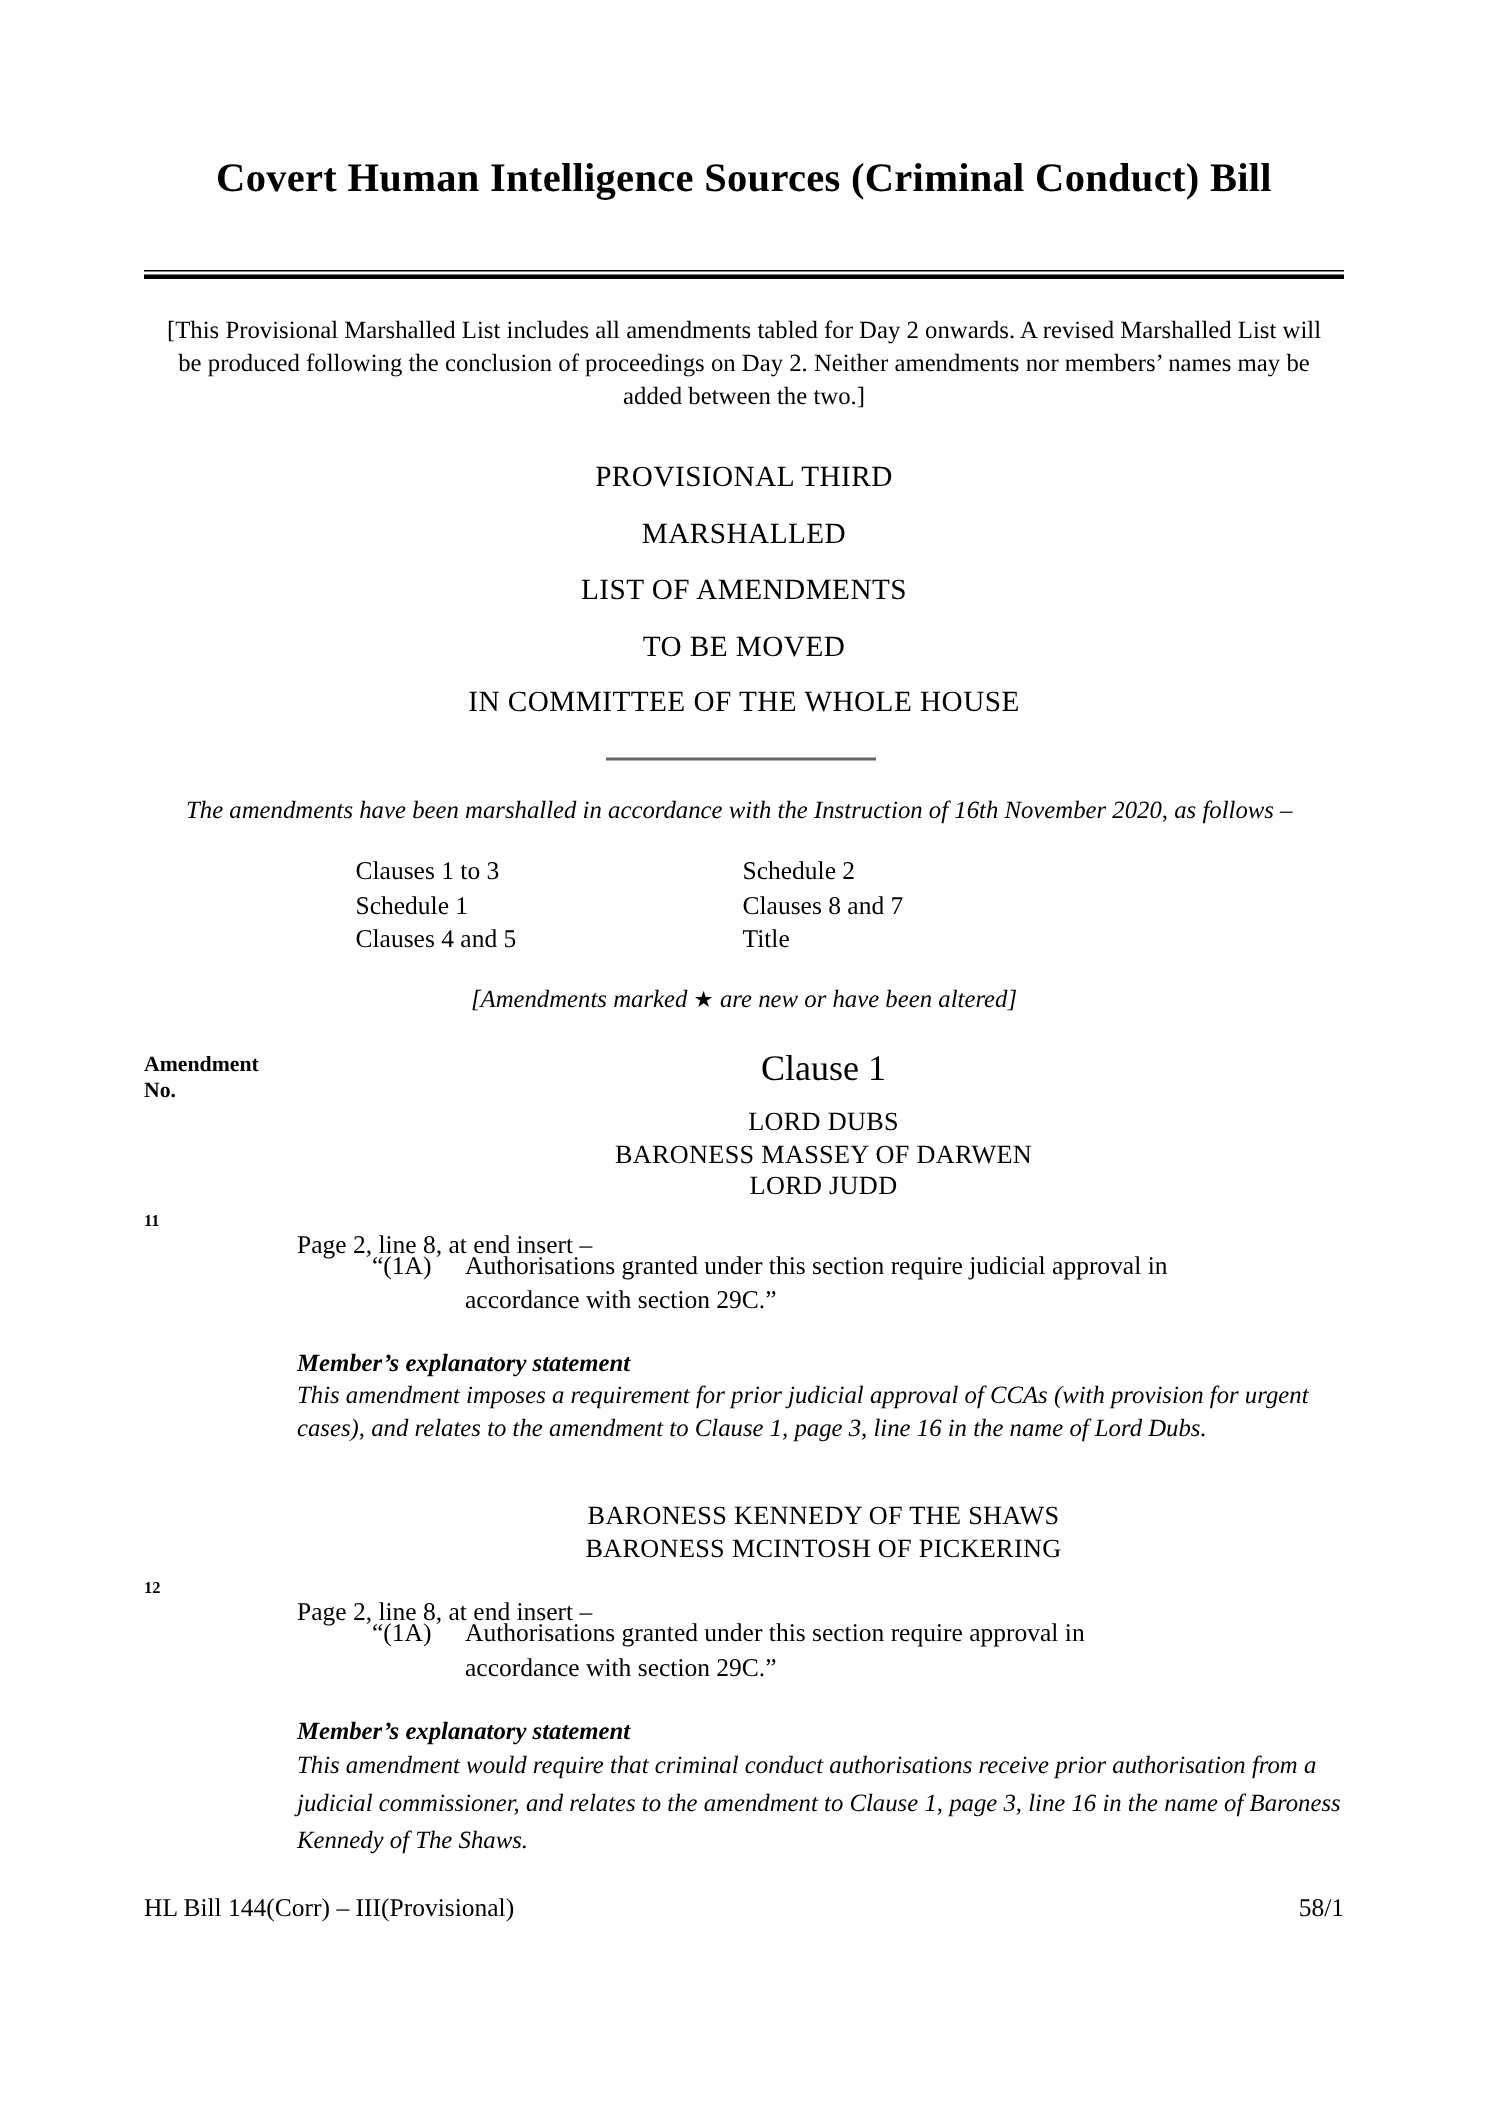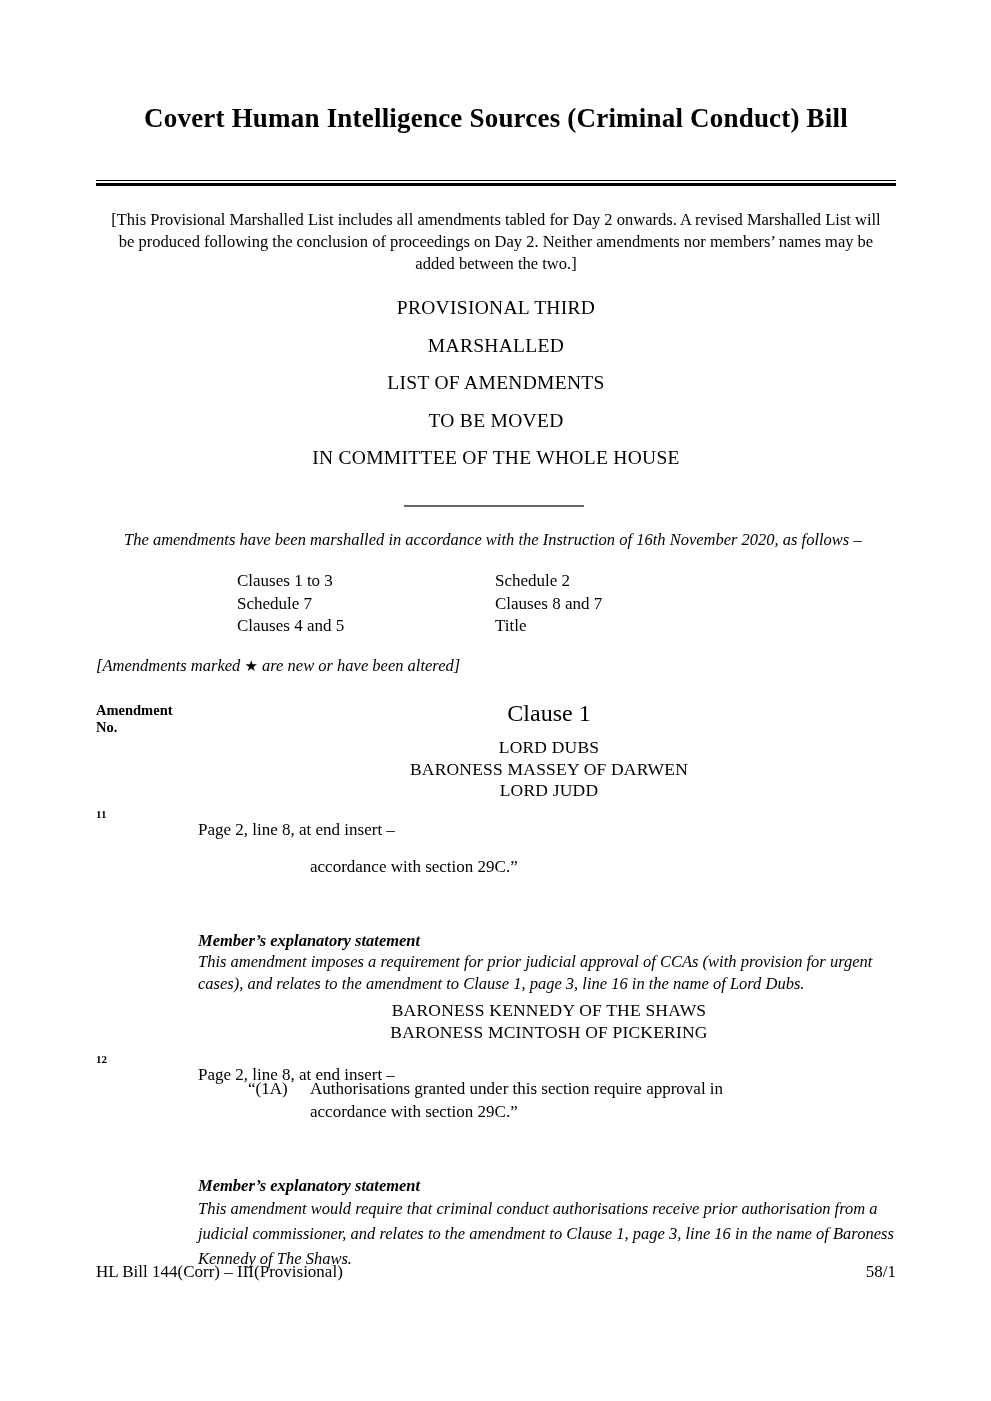--- a/index.html
+++ b/index.html
@@ -64,21 +64,21 @@
     width: 772px;
     text-align: center;
     font-size: 16.5px;
     line-height: 22px;
   }
 
   
   .heading-stack {
     position: absolute;
     left: 96px;
-    top: 289px;
+    top: 300px;
     width: 800px;
     text-align: center;
   }
   .heading-stack .hl {
     font-size: 19.5px;
     line-height: 37.5px;
     letter-spacing: 0.3px;
   }
 
   
@@ -118,21 +118,21 @@
   }
   .clause-cols .c1 { width: 258px; }
   .clause-cols .c2 { width: 262px; }
 
   
   .star-note {
     position: absolute;
     left: 96px;
     top: 656px;
     width: 800px;
-    text-align: left;
+    text-align: center;
     font-size: 16.5px;
     font-style: italic;
     font-family: Liberation Serif, serif;
   }
   .star-note .star {
     font-style: normal;
     font-size: 15px;
   }
 
   
@@ -207,21 +207,20 @@
     display: inline-block;
     width: 62px;
     text-indent: 0;
   }
 
   
   .explanatory {
     position: absolute;
     left: 198px;
     width: 702px;
-    margin-top: 32px;
   }
   #explanatory-11 { top: 898px; }
   #explanatory-12 { top: 1143px; }
 
   .explanatory .es-title {
     font-size: 16.5px;
     font-weight: bold;
     font-style: italic;
     line-height: 21px;
   }
@@ -273,21 +272,21 @@
   <div class="sep-rule"></div>
 
   <div class="instruction">The amendments have been marshalled in accordance with the Instruction of 16th November 2020, as follows –</div>
 
   <div class="clause-cols">
     <div class="col-row">
       <div class="c1">Clauses 1 to 3</div>
       <div class="c2">Schedule 2</div>
     </div>
     <div class="col-row">
-      <div class="c1">Schedule 7</div>
+      <div class="c1">Schedule 1</div>
       <div class="c2">Clauses 8 and 7</div>
     </div>
     <div class="col-row">
       <div class="c1">Clauses 4 and 5</div>
       <div class="c2">Title</div>
     </div>
   </div>
 
   <div class="star-note"><span>[</span><span>Amendments marked </span><span class="star">★</span><span> are new or have been altered</span><span>]</span></div>
 
@@ -299,20 +298,21 @@
   <div class="clause-heading">Clause 1</div>
 
   <div class="sponsors" id="sponsors-1">
     <div>LORD DUBS</div>
     <div>BARONESS MASSEY OF DARWEN</div>
     <div>LORD JUDD</div>
   </div>
 
   <div class="amend-num" id="amend-num-11">11</div>
   <div class="amend-lead" id="amend-lead-11">Page 2, line 8, at end insert –</div>
+  <div class="amend-quote" id="amend-quote-11"><span class="qnum">“(1A)</span><span>Authorisations granted under this section require judicial approval in</span></div>
   <div class="amend-quote" style="top:855px; text-align:left;"><span class="qnum"></span><span>accordance with section 29C.”</span></div>
 
   <div class="explanatory" id="explanatory-11">
     <div class="es-title">Member’s explanatory statement</div>
     <div class="es-body">This amendment imposes a requirement for prior judicial approval of CCAs (with provision for urgent cases), and relates to the amendment to Clause 1, page 3, line 16 in the name of Lord Dubs.</div>
   </div>
 
   <div class="sponsors" id="sponsors-2">
     <div>BARONESS KENNEDY OF THE SHAWS</div>
     <div>BARONESS MCINTOSH OF PICKERING</div>

